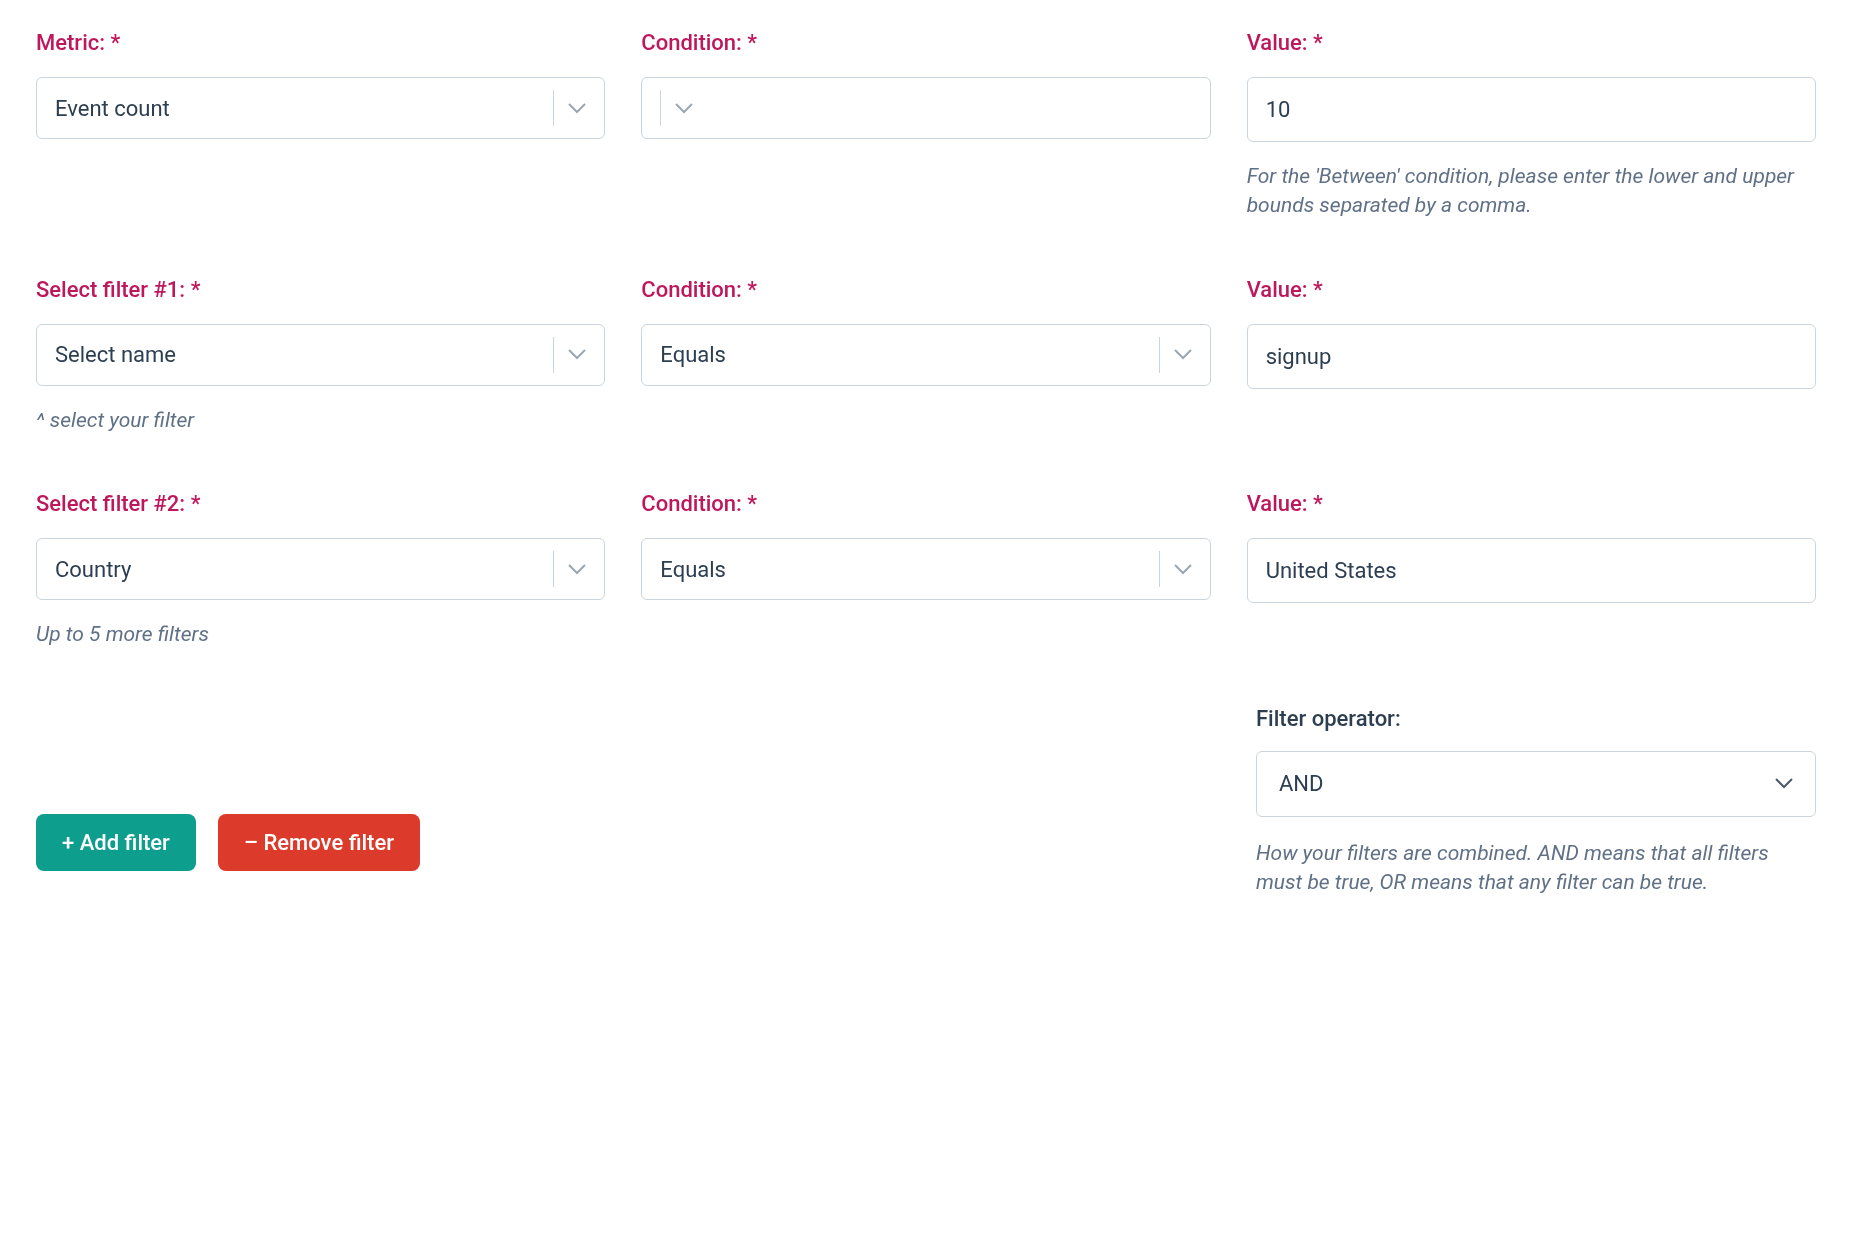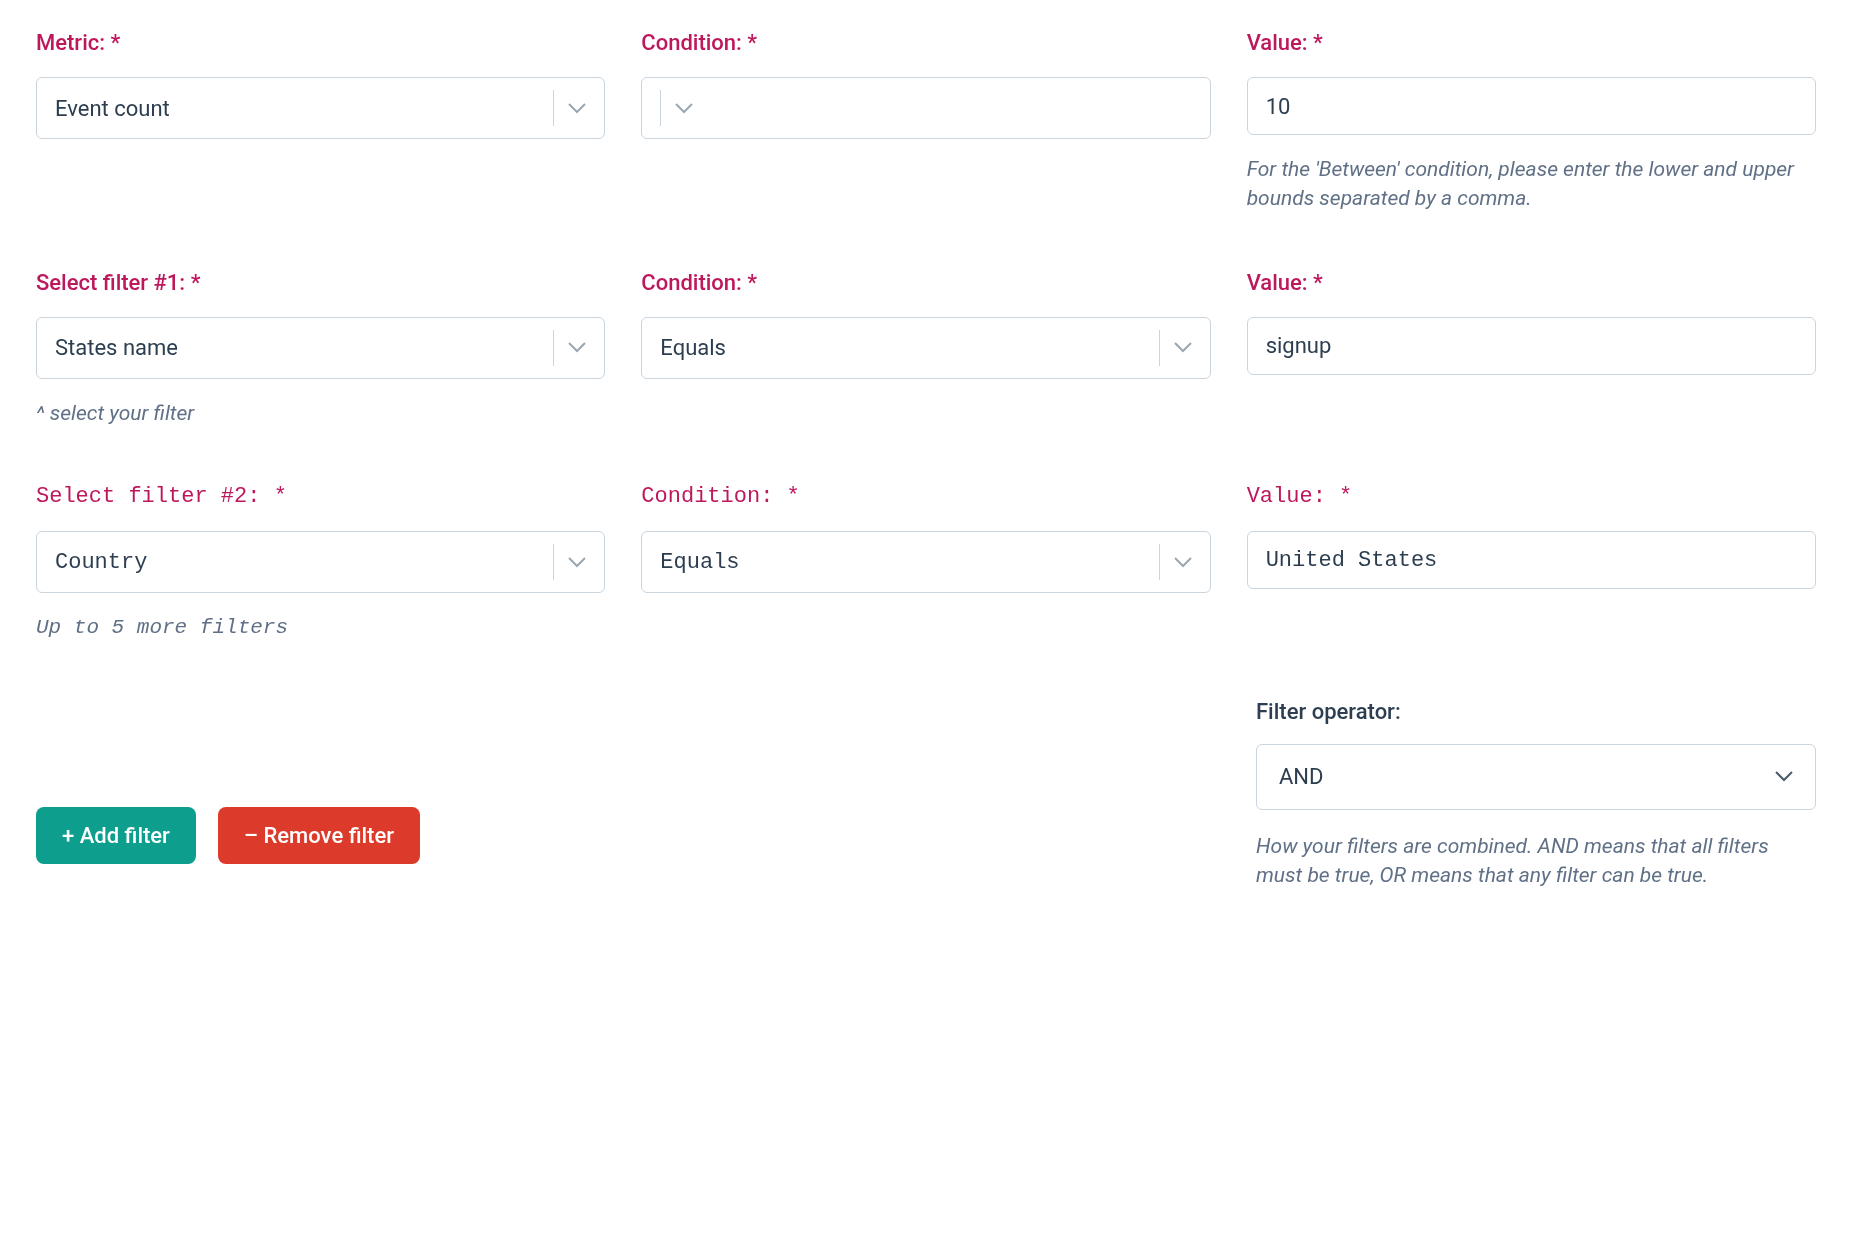--- a/index.html
+++ b/index.html
@@ -63,21 +63,21 @@
       width: 18px;
       height: 11px;
       stroke: #9aa7b2;
       stroke-width: 2;
       fill: none;
     }
     .text-input {
       border: 1px solid #cbd5de;
       border-radius: 6px;
       background: #fff;
-      height: 58px;
+      height: 65px;
       width: 100%;
       padding: 0 18px;
       font-size: 22px;
       color: #2c3e50;
       font-family: inherit;
     }
     .hint {
       font-size: 21px;
       font-style: italic;
       color: #607086;
@@ -184,21 +184,21 @@
     <label class="label">Value: *</label>
     <input type="text" class="text-input" value="10" style="">
     <div class="hint">For the 'Between' condition, please enter the lower and upper bounds separated by a comma.</div>
   </div>
 </div>
 
 <div class="row">
   <div class="col">
     <label class="label">Select filter #1: *</label>
     <div class="select-wrap">
-      <span class="value">States name</span>
+      <span class="value">Select name</span>
       <span class="divider"></span>
       <span class="chev">
         <svg viewBox="0 0 18 11">
             <polyline points="1,1 9,9 17,1"></polyline>
           </svg>
       </span>
     </div>
     <div class="hint">^ select your filter</div>
   </div>
   <div class="col">
@@ -212,21 +212,21 @@
           </svg>
       </span>
     </div>
   </div>
   <div class="col">
     <label class="label">Value: *</label>
     <input type="text" class="text-input" value="signup" style="">
   </div>
 </div>
 
-<div class="row" style=" font-family: Liberation Mono, monospace;">
+<div class="row" style="">
   <div class="col">
     <label class="label">Select filter #2: *</label>
     <div class="select-wrap">
       <span class="value">Country</span>
       <span class="divider"></span>
       <span class="chev">
         <svg viewBox="0 0 18 11">
             <polyline points="1,1 9,9 17,1"></polyline>
           </svg>
       </span>

